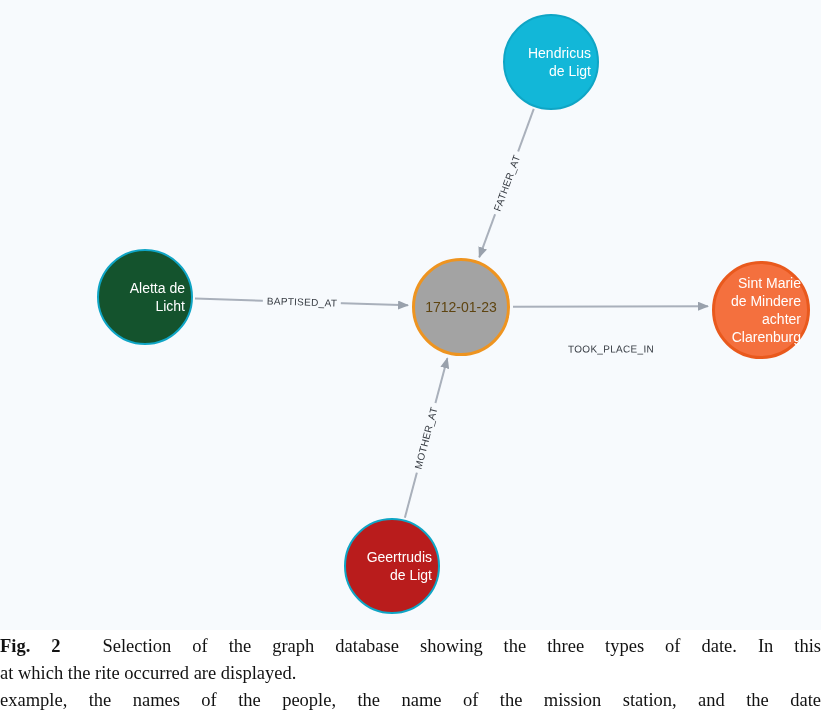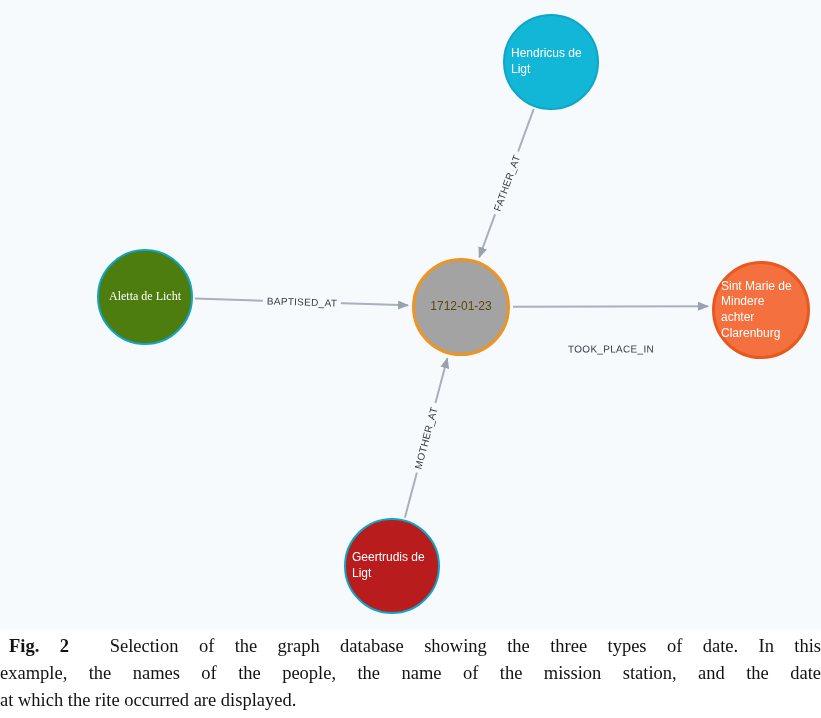--- a/index.html
+++ b/index.html
@@ -17,22 +17,22 @@
   .graph-canvas svg {
     position: absolute;
     left: 0; top: 0;
   }
   .graph-node {
     position: absolute;
     border-radius: 50%;
     display: flex;
     align-items: center;
     justify-content: center;
-    text-align: left;
-    font-size: 12px;
+    text-align: right;
+    font-size: 14px;
     line-height: 1.3;
     padding: 6px;
     cursor: pointer;
     user-select: none;
   }
   .edge-label {
     position: absolute;
     font-size: 10px;
     letter-spacing: 0.3px;
     color: #363b42;
@@ -46,21 +46,21 @@
     width: 821px; height: 88px;
     background: #ffffff;
     font-family: "Liberation Serif", serif;
     font-size: 18.5px;
     line-height: 27px;
     color: #121212;
     padding-top: 3px;
   }
   .caption .cap-line { text-align: justify; text-align-last: justify; }
   .caption .cap-line.last { text-align: left; text-align-last: left; }
-  .caption .fig-label { font-weight: bold; margin-left: 9px; }
+  .caption .fig-label { font-weight: bold; }
 </style>
 </head>
 <body>
 
 <div class="graph-canvas">
   <svg width="821" height="630" viewBox="0 0 821 630">
     <defs>
       <marker id="arrowhead" markerWidth="11" markerHeight="9" refX="10" refY="4.5" orient="auto" markerUnits="userSpaceOnUse">
         <path d="M0,0 L11,4.5 L0,9 Z" fill="#99a1ac"></path>
       </marker>
@@ -75,32 +75,32 @@
   <div id="edge-labels">
       <span class="edge-label" style="left: 506.517px; top: 183.092px; transform: translate(-50%, -50%) rotate(-69.8293deg); color: rgb(54, 59, 66);">FATHER_AT</span>
       <span class="edge-label" style="left: 301.501px; top: 301.953px; transform: translate(-50%, -50%) rotate(1.81255deg); color: rgb(54, 59, 66);">BAPTISED_AT</span>
       <span class="edge-label" style="left: 610.5px; top: 306.502px; transform: translate(-50%, -50%) rotate(-0.190985deg); color: rgb(54, 59, 66); margin-top: 42px;">TOOK_PLACE_IN</span>
       <span class="edge-label" style="left: 426.114px; top: 437.949px; transform: translate(-50%, -50%) rotate(-75.0824deg); color: rgb(54, 59, 66);">MOTHER_AT</span>
     </div>
   <div id="nodes">
       <div class="graph-node" style="left: 503px; top: 14px; width: 96px; height: 96px; background: rgb(18, 183, 216); border: 2px solid rgb(15, 165, 197); color: rgb(255, 255, 255);">
         <span>Hendricus de Ligt</span>
       </div>
-      <div class="graph-node" style="left: 97px; top: 249px; width: 96px; height: 96px; background: #4d7c0f; border: 2px solid rgb(15, 165, 197); color: rgb(255, 255, 255); font-family: Liberation Serif, serif;">
+      <div class="graph-node" style="left: 97px; top: 249px; width: 96px; height: 96px; background: #14532d; border: 2px solid rgb(15, 165, 197); color: rgb(255, 255, 255);">
         <span>Aletta de Licht</span>
       </div>
       <div class="graph-node" style="left: 412px; top: 258px; width: 98px; height: 98px; background: #a3a3a3; border: 3px solid rgb(238, 148, 32); color: rgb(94, 68, 16);">
         <span>1712-01-23</span>
       </div>
       <div class="graph-node" style="left: 712px; top: 261px; width: 98px; height: 98px; background: rgb(244, 112, 62); border: 3px solid rgb(233, 89, 29); color: rgb(255, 255, 255);">
         <span>Sint Marie de Mindere achter Clarenburg</span>
       </div>
       <div class="graph-node" style="left: 344px; top: 518px; width: 96px; height: 96px; background: #b91c1c; border: 2px solid rgb(15, 165, 197); color: rgb(255, 255, 255);">
         <span>Geertrudis de Ligt</span>
       </div>
     </div>
 </div>
 
 <div class="caption">
   <div class="cap-line"><span class="fig-label">Fig. 2</span>&nbsp;&nbsp;<span>Selection of the graph database showing the three types of date. In this</span></div>
+  <div class="cap-line last"><span>at which the rite occurred are displayed.</span></div>
   <div class="cap-line"><span>example, the names of the people, the name of the mission station, and the date</span></div>
-  <div class="cap-line last"><span>at which the rite occurred are displayed.</span></div>
 </div>
 
 </body></html>

